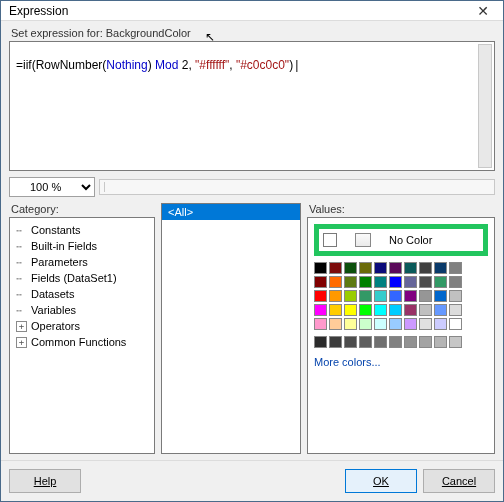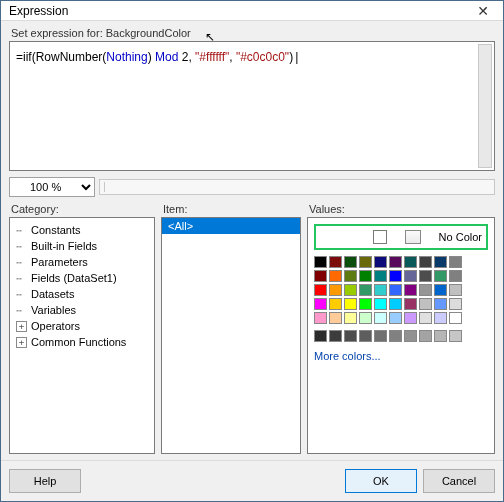--- a/index.html
+++ b/index.html
@@ -3,21 +3,21 @@
 <meta charset="utf-8">
 <style>
   * { box-sizing: border-box; font-family: "Segoe UI", Tahoma, sans-serif; }
   body { margin: 0; background: #fff; }
   .window { width: 504px; height: 502px; border: 1px solid #4a6a8a; display: flex; flex-direction: column; background: #f0f0f0; }
   .titlebar { height: 20px; background: #fff; display: flex; align-items: center; padding: 0 8px; border-bottom: 1px solid #dcdcdc; justify-content: space-between; }
   .titlebar .title { font-size: 12px; color: #000; }
   .close-x { font-size: 14px; color: #333; padding: 0 6px; cursor: pointer; }
   .subtitle { font-size: 11px; color: #333; padding: 6px 10px 2px 10px; }
   .expr-row { padding: 0 8px 4px 8px; }
-  .expr-box { width: 100%; height: 130px; background: #fff; border: 1px solid #7a7a7a; padding: 8px 6px; font-family: Consolas, "Courier New", monospace; font-size: 12px; resize: none; overflow: auto; position: relative; }
+  .expr-box { width: 100%; height: 130px; background: #fff; border: 1px solid #7a7a7a; padding: 16px 6px; font-family: Consolas, "Courier New", monospace; font-size: 12px; resize: none; overflow: auto; position: relative; }
   .expr-box .tok-kw { color: #0000c8; }
   .expr-box .tok-str { color: #a31515; }
   .expr-box .tok-plain { color: #000; }
   .expr-box::after { content:""; position:absolute; right:2px; top:2px; bottom:2px; width:12px; background:linear-gradient(#e8e8e8,#e8e8e8); border:1px solid #c8c8c8; }
   .zoom-row { display: flex; align-items: center; padding: 2px 8px 6px 8px; gap: 4px; }
   .zoom-select { font-size: 11px; height: 20px; border: 1px solid #a0a0a0; background: #fff; padding: 0 16px; }
   .zoom-slider { flex: 1; height: 16px; border: 1px solid #c8c8c8; background: #f7f7f7; position: relative; }
   .zoom-slider .sep { position:absolute; left:4px; top:2px; bottom:2px; width:1px; background:#c8c8c8; }
   .panes { display: flex; gap: 6px; padding: 0 8px 6px 8px; flex: 1; min-height: 0; }
   .pane { display: flex; flex-direction: column; }
@@ -27,28 +27,28 @@
   .item-pane { width: 140px; }
   .val-pane { flex: 1; }
   .tree { padding: 4px 2px; }
   .tree-node { display: flex; align-items: center; height: 16px; padding-left: 4px; white-space: nowrap; }
   .tree-glyph { width: 11px; height: 11px; border: 1px solid #8a8a8a; display: inline-flex; align-items: center; justify-content: center; font-size: 9px; line-height: 1; color: #555; margin-right: 4px; font-family: monospace; }
   .tree-dots { color: #888; font-family: monospace; font-size: 10px; width: 15px; display:inline-block; letter-spacing:-1px; }
   .tree-label { color: #000; }
   .item-row { padding: 2px 6px; }
   .item-row.selected { background: #0078d7; color: #fff; }
   .val-body { padding: 6px; }
-  .nocolor-row { display: flex; align-items: center; gap: 18px; border: 2px solid #22c55e; padding: 4px; margin-bottom: 6px; justify-content: flex-end; }
+  .nocolor-row { display: flex; align-items: center; gap: 18px; border: 5px solid #22c55e; padding: 4px; margin-bottom: 6px; }
   .nocolor-chk { width: 14px; height: 14px; border: 1px solid #7a7a7a; background: #fff; }
   .nocolor-ico { width: 16px; height: 14px; border: 1px solid #888; background: linear-gradient(#fafafa,#eaeaea); }
   .swatch-grid { display: grid; grid-template-columns: repeat(10, 13px); gap: 2px; margin-bottom: 4px; }
   .swatch { width: 13px; height: 12px; border: 1px solid #888; }
   .swatch-row-gray { display: grid; grid-template-columns: repeat(10, 13px); gap: 2px; margin-top: 6px; }
   .more-colors { color: #0645ad; font-size: 11px; margin-top: 8px; cursor: pointer; }
-  .footer { display: flex; align-items: center; justify-content: space-between; padding: 8px; border-top: 1px solid #dcdcdc; }
+  .footer { display: flex; align-items: center; justify-content: space-between; padding: 8px; border-top: 1px solid #dcdcdc; text-decoration: underline; }
   .btn { min-width: 72px; height: 24px; font-size: 11px; border: 1px solid #adadad; background: #e1e1e1; cursor: pointer; }
   .btn-primary { border: 1.5px solid #0078d7; background: #e5f1fb; }
   .footer-right { display: flex; gap: 6px; }
   .cursor-icon { position:absolute; top:30px; left:205px; font-size:12px; color:#000; pointer-events:none; }
 </style>
 </head>
 <body>
 
 <div class="window">
   <div class="titlebar">
@@ -106,21 +106,20 @@
               <span class="tree-label">Operators</span>
             </div>
             <div class="tree-node">
               <span class="tree-glyph">+</span>
               <span class="tree-label">Common Functions</span>
             </div>
           </div>
       </div>
     </div>
     <div class="pane item-pane">
-      <div class="pane-label">Item:</div>
       <div class="pane-box">
         <div class="item-row selected">&lt;All&gt;</div>
       </div>
     </div>
     <div class="pane val-pane">
       <div class="pane-label">Values:</div>
       <div class="pane-box">
         <div class="val-body">
           <div class="nocolor-row">
             <span class="nocolor-chk"></span>

